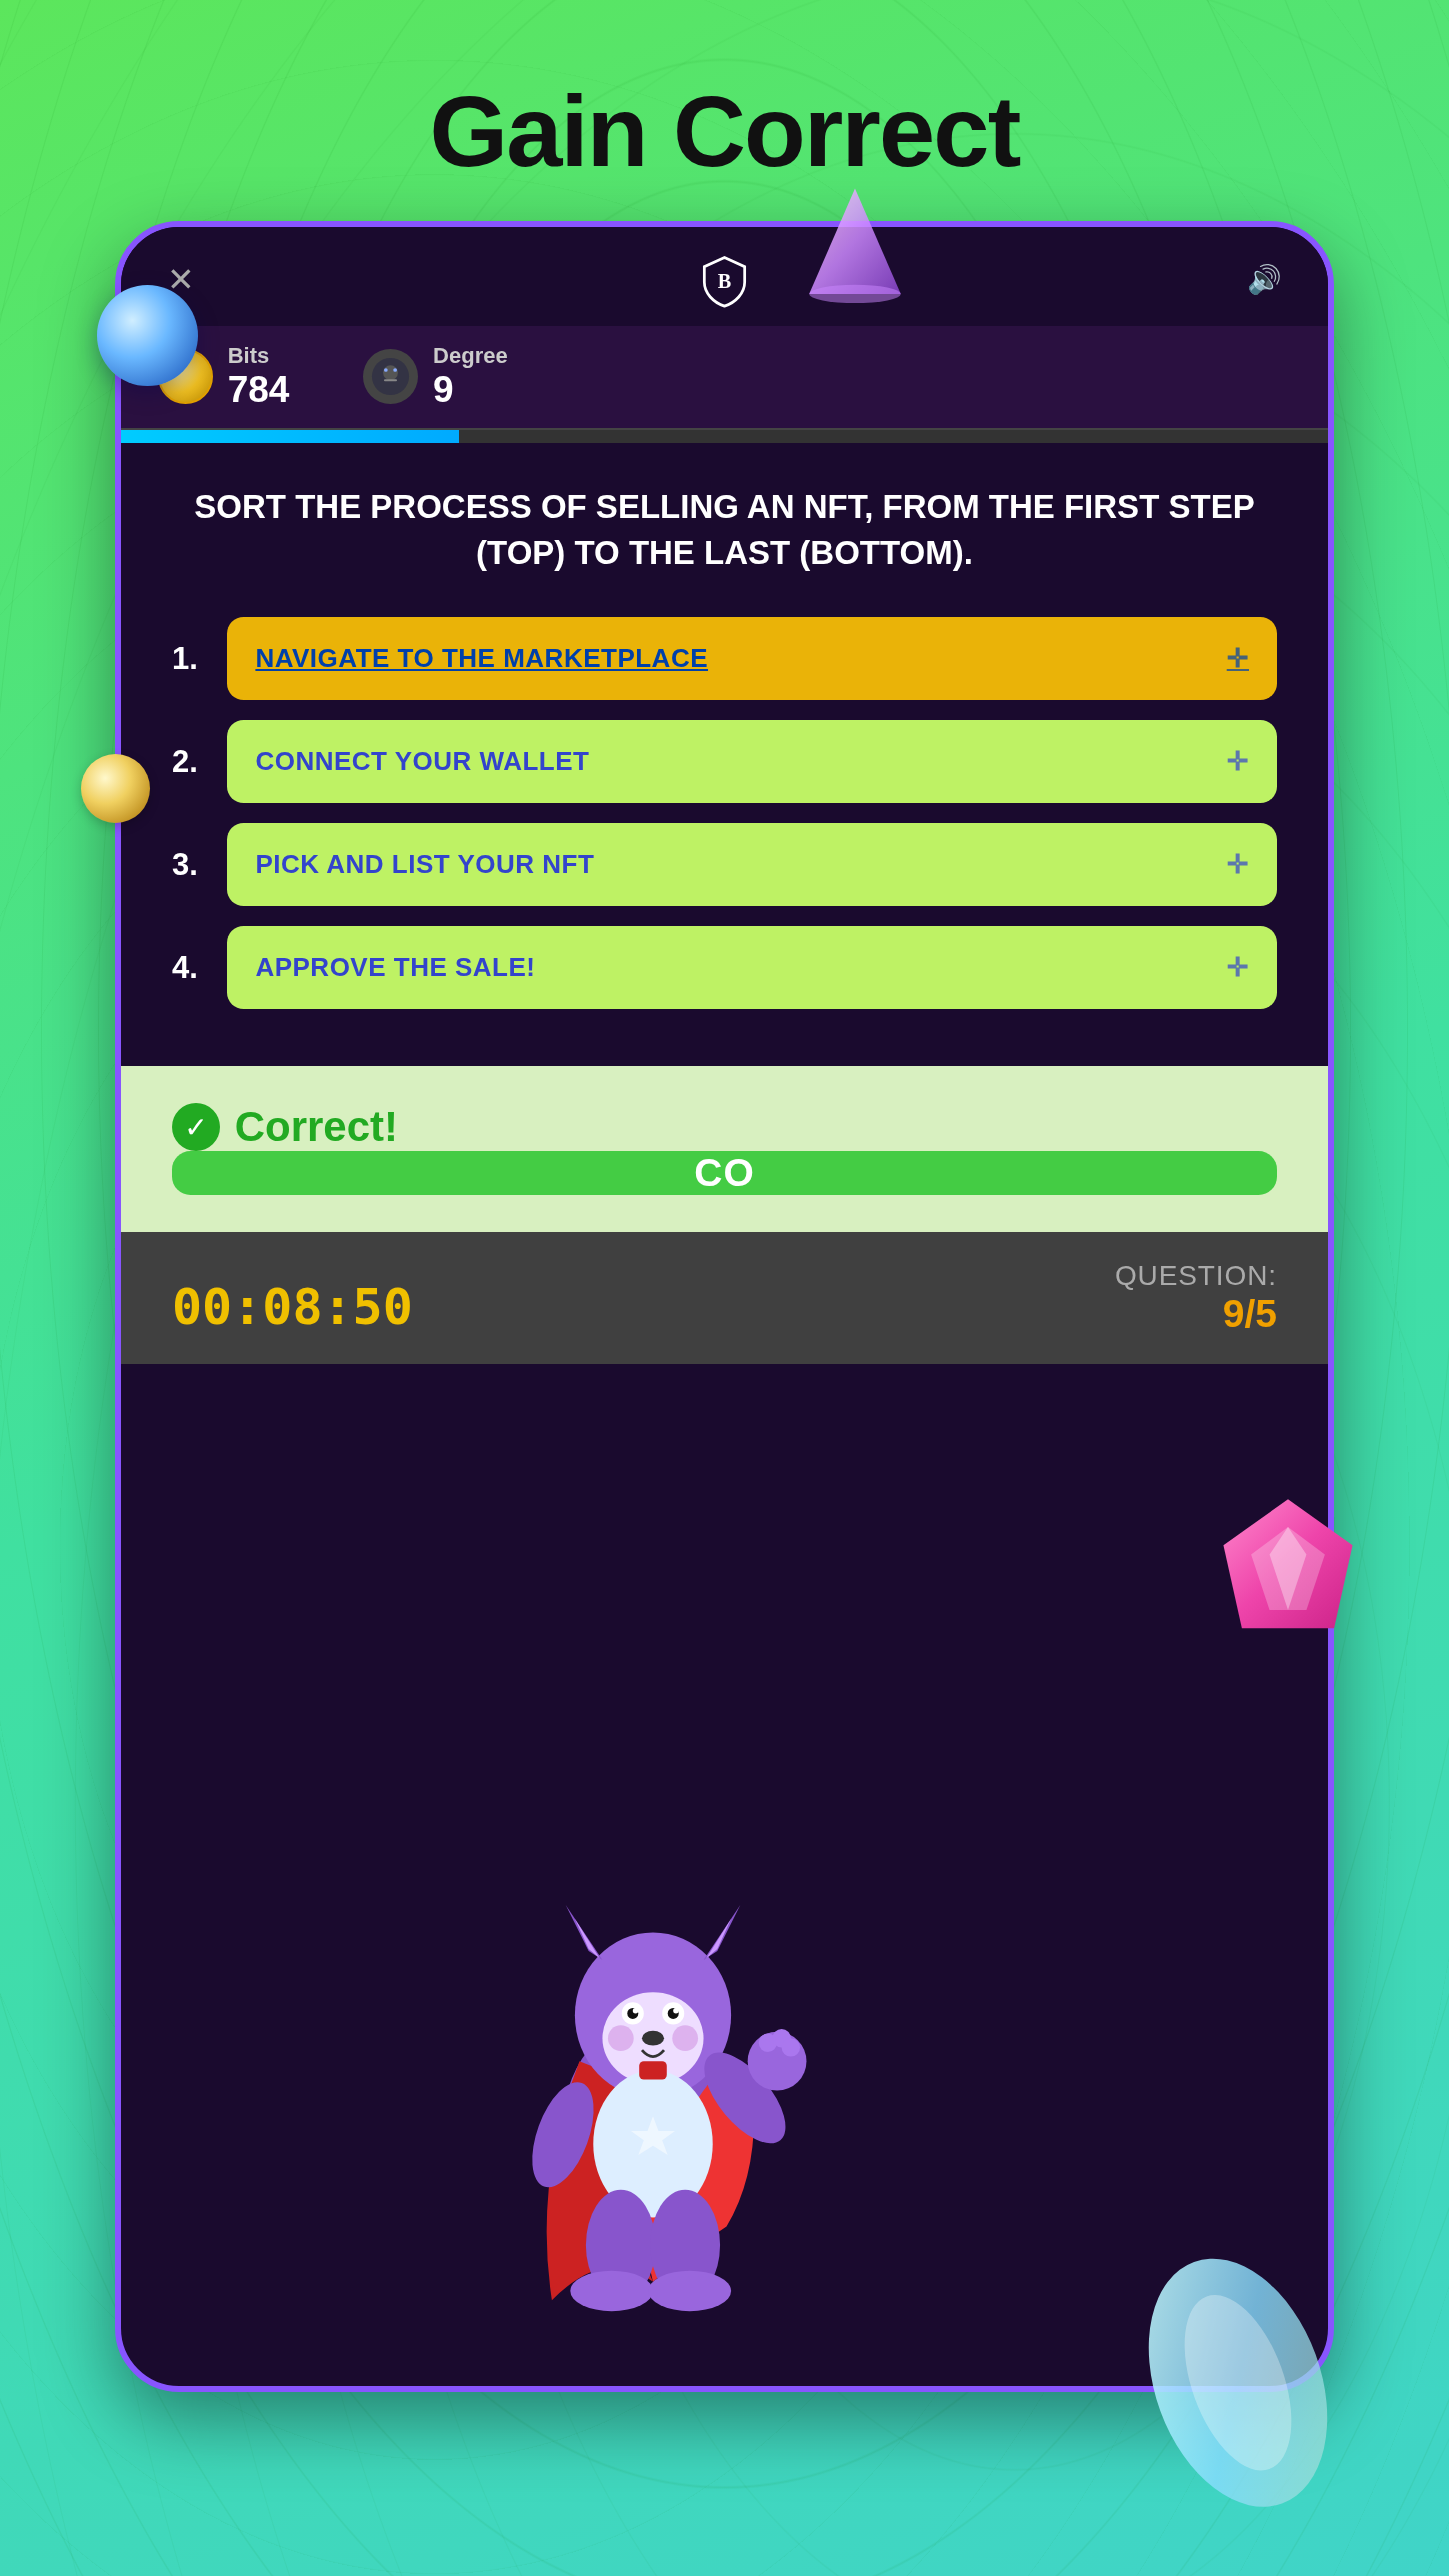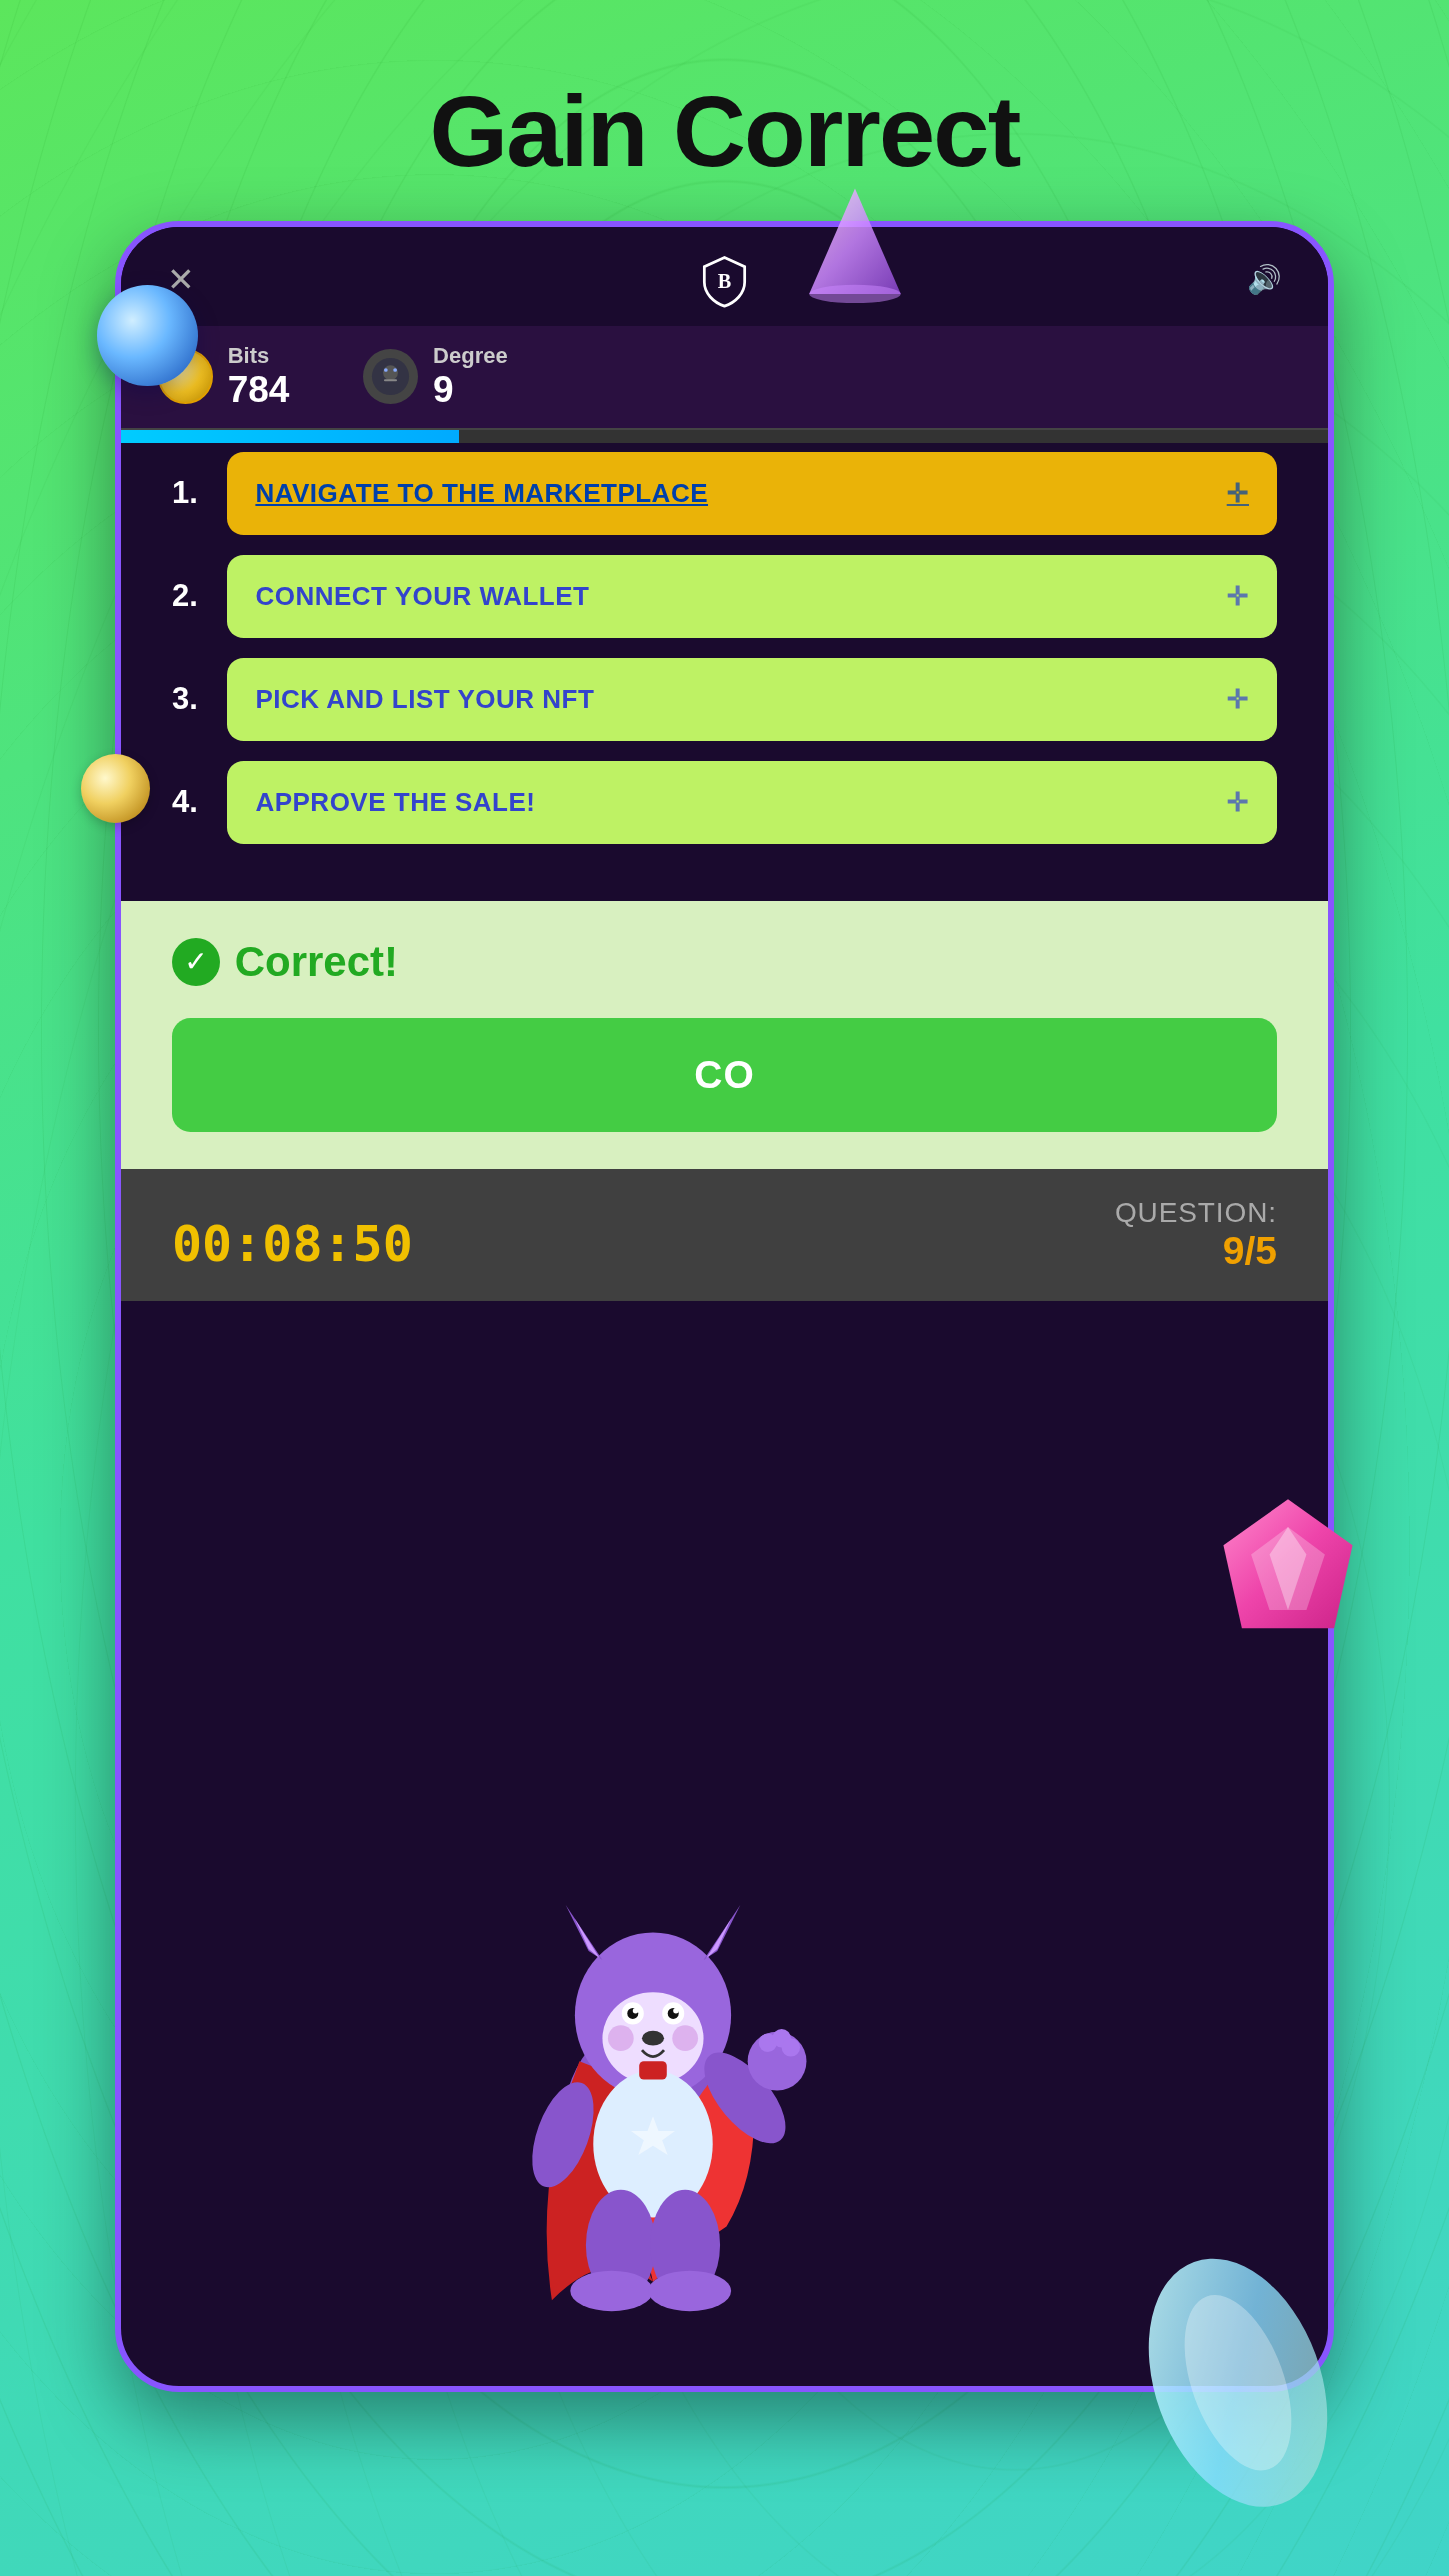--- a/index.html
+++ b/index.html
@@ -266,25 +266,23 @@
       justify-content: center;
       color: white;
       font-size: 28px;
     }
     .correct-text {
       font-size: 42px;
       font-weight: 900;
       color: #22aa22;
     }
     .continue-btn {
-      margin-top: 32px;
       background: #44cc44;
       border: none;
       border-radius: 18.4px;
-      padding: 35px;
       width: 100%;
       font-size: 39px;
       font-weight: 900;
       color: #fff;
       text-transform: uppercase;
       cursor: pointer;
       letter-spacing: 0.9px;
     }
 
     
@@ -414,20 +412,23 @@
         <span class="stat-label">Degree</span>
         <span class="stat-value">9</span>
       </div>
     </div>
   </div>
 
   <div class="progress-container">
     <div class="progress-fill"></div>
   </div>
 
+  <div class="question-area">
+    <p class="question-text">SORT THE PROCESS OF SELLING AN NFT, FROM THE FIRST STEP (TOP) TO THE LAST (BOTTOM).</p>
+  </div>
 
   <div class="answers-area">
 
     <div class="answer-row">
       <span class="answer-number">1.</span>
       <div class="answer-btn active">
         <span>NAVIGATE TO THE MARKETPLACE</span>
         <span class="drag-icon">✛</span>
       </div>
     </div>

